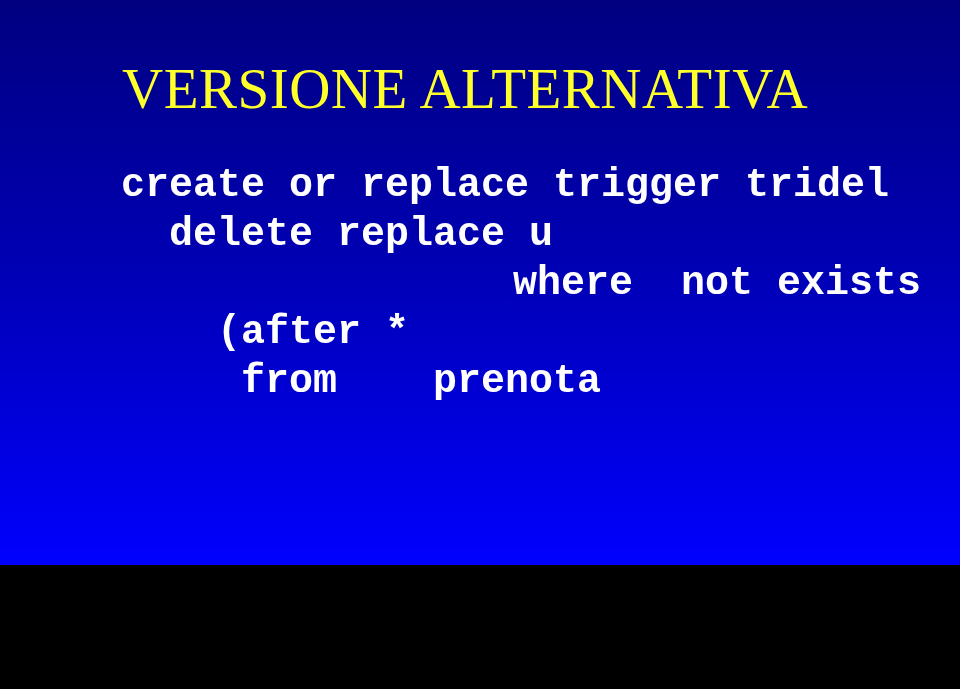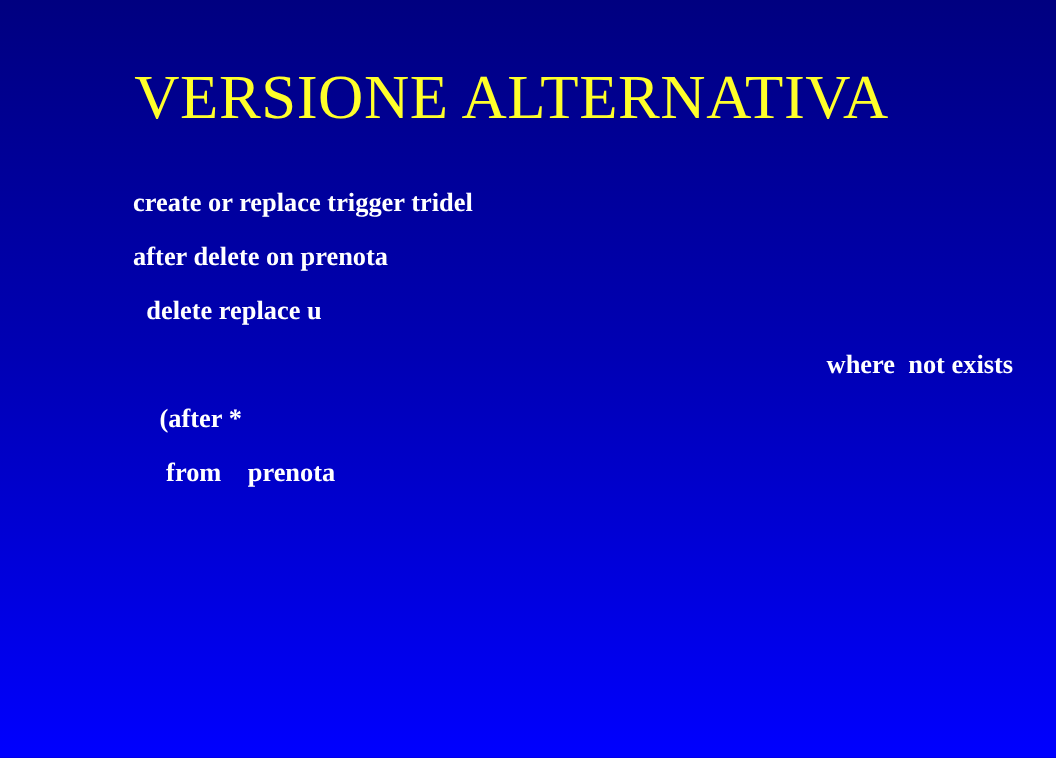--- a/index.html
+++ b/index.html
@@ -3,21 +3,21 @@
 <meta charset="utf-8">
 <style>
   html, body {
     margin: 0;
     padding: 0;
     background: #000000;
   }
   #slide {
     position: relative;
     width: 960px;
-    height: 689px;
+    height: 565px;
     overflow: hidden;
     
     background: linear-gradient(to bottom, #000080 0%, #0000b4 47%, #0000e2 80%, #0000ff 100%);
     font-family: "Liberation Sans", sans-serif;
   }
 
   
   #slide-title {
     position: absolute;
     left: 122px;
@@ -35,40 +35,39 @@
   }
 
   
   #code-block {
     position: absolute;
     left: 121px;
     top: 161px;
     width: 800px;
   }
   .code-line {
-    font-family: Liberation Serif, serif;
-    font-size: 24px;
+    font-family: Liberation Mono, monospace;
+    font-size: 40px;
     font-weight: bold;
     line-height: 49px;
     height: 49px;
     color: #ffffff;
     white-space: pre;
     letter-spacing: 0px;
     margin: 0;
   }
 </style>
 </head>
 <body>
 
 <div id="slide">
 
   <h1 id="slide-title" style="color: rgb(255, 255, 42);">VERSIONE ALTERNATIVA</h1>
 
   <div id="code-block">
     <pre class="code-line" style="color: rgb(255, 255, 255);">create or replace trigger tridel</pre>
-    <pre class="code-line" style="color: rgb(255, 255, 255);">after delete on prenota</pre>
     <pre class="code-line" style="color: rgb(255, 255, 255);">  delete replace u</pre>
     <pre class="code-line" style="color: rgb(255, 255, 255); text-align: right;">  where  not exists</pre>
     <pre class="code-line" style="color: rgb(255, 255, 255);">    (after *</pre>
     <pre class="code-line" style="color: rgb(255, 255, 255);">     from    prenota</pre>
   </div>
 
 </div>
 
 </body></html>

